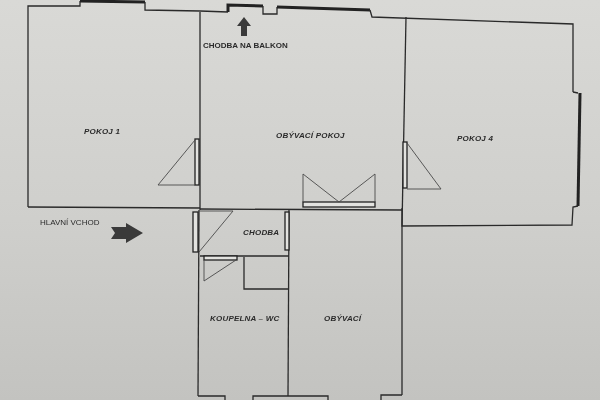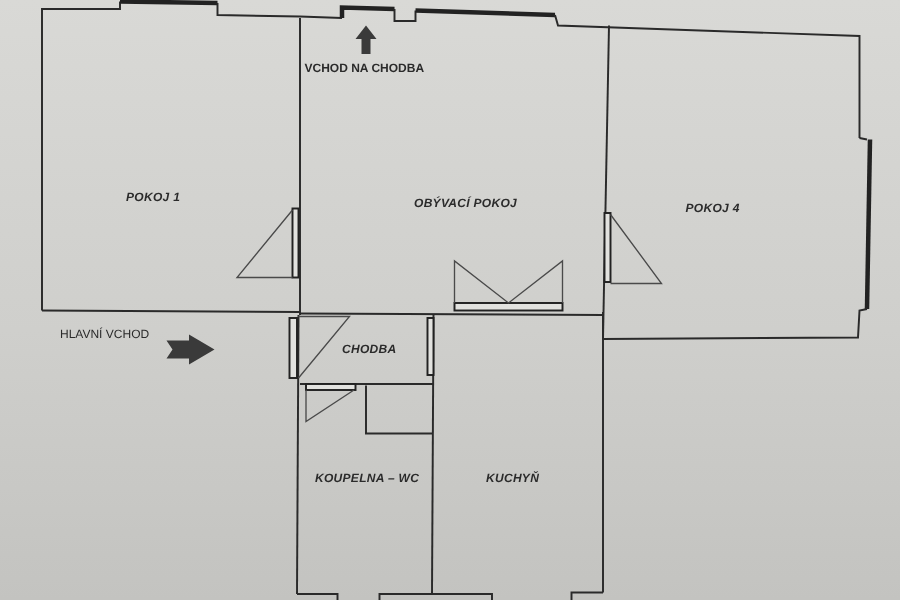--- a/index.html
+++ b/index.html
@@ -87,21 +87,21 @@
   </g>
 
   <g>
     <polygon points="244,17 237,26 241,26 241,36 247,36 247,26 251,26" fill="#3a3a3a"></polygon>
   </g>
   <g>
     <polygon points="111,227 126,227 126,223 143,233 126,243 126,239 111,239 115,233" fill="#3a3a3a"></polygon>
   </g>
 </svg>
 
-<div class="note-label bold" style="left:203px; top:41px;">VCHOD NA CHODBA</div>
+<div class="note-label bold" style="left:203px; top:41px;">CHODBA NA BALKON</div>
 <div class="note-label" style="left:40px; top:218px;">HLAVNÍ VCHOD</div>
 
 <div class="room-label" style="left:84px; top:127px;text-align:right;">POKOJ 1</div>
 <div class="room-label" style="left:276px; top:131px;">OBÝVACÍ POKOJ</div>
 <div class="room-label" style="left:457px; top:134px;">POKOJ 4</div>
-<div class="room-label" style="left:228px; top:228px;text-align:right;">CHODBA</div>
+<div class="room-label" style="left:243px; top:228px;text-align:right;">CHODBA</div>
 <div class="room-label" style="left:210px; top:314px;text-align:center;">KOUPELNA – WC</div>
-<div class="room-label" style="left:324px; top:314px;">KUCHYŇ</div>
+<div class="room-label" style="left:324px; top:314px;">OBÝVACÍ</div>
 
 </body></html>

